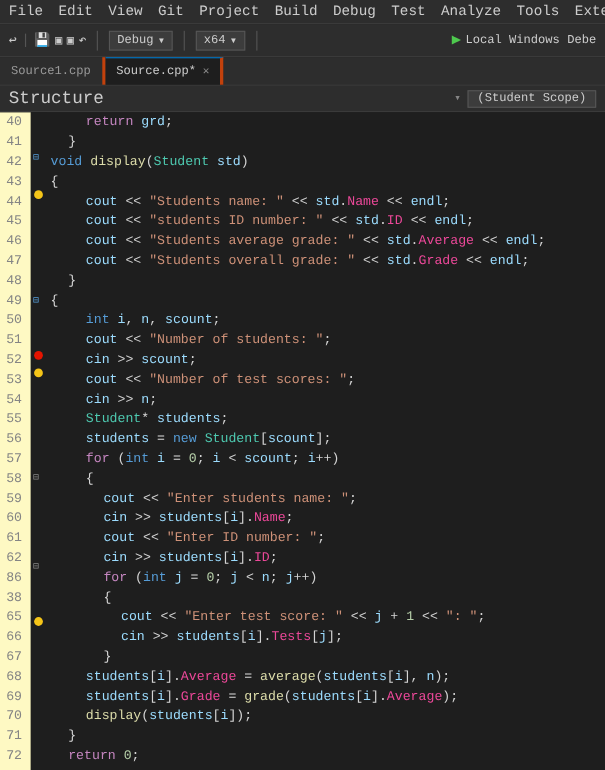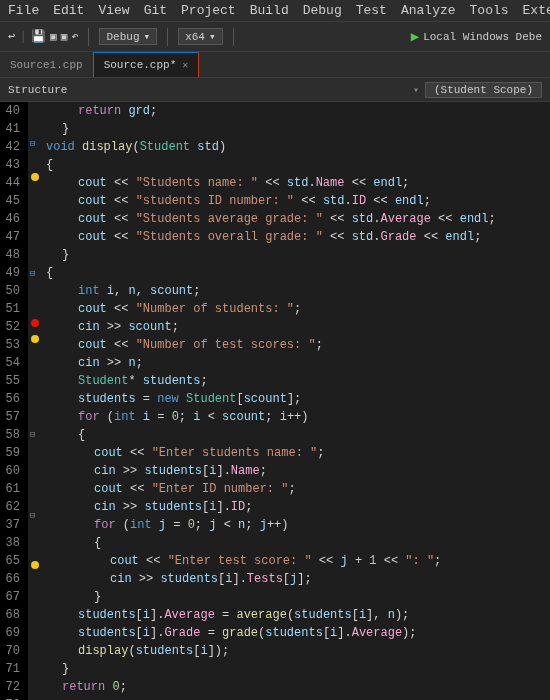--- a/index.html
+++ b/index.html
@@ -89,21 +89,21 @@
       border-bottom: 1px solid #3c3c3c;
     }
     .tab {
       height: 100%;
       display: flex;
       align-items: center;
       padding: 0 10px;
       font-size: 11px;
       color: #999;
       cursor: pointer;
-      border-right: 1px solid #c2410c;
+      border-right: 3px solid #c2410c;
       gap: 6px;
     }
     .tab.active {
       background: #1e1e1e;
       color: #cccccc;
       border-top: 1px solid #007acc;
     }
     .tab-close {
       font-size: 10px;
       color: #888;
@@ -114,40 +114,40 @@
       background: #2d2d2d;
       height: 24px;
       display: flex;
       align-items: center;
       justify-content: space-between;
       padding: 0 8px;
       border-bottom: 1px solid #3c3c3c;
     }
     .structure-label {
       color: #cccccc;
-      font-size: 11px;
+      font-size: 16px;
     }
     .global-scope {
       color: #cccccc;
       font-size: 11px;
       background: #3c3c3c;
       padding: 1px 8px;
       border: 1px solid #555;
     }
 
     
     .code-editor {
       background: #1e1e1e;
       overflow: hidden;
       height: calc(700px - 22px - 30px - 26px - 24px);
       display: flex;
     }
 
     .line-numbers {
-      background: #000000;
+      background: #fef9c3;
       color: #858585;
       padding: 0 8px 0 4px;
       text-align: right;
       user-select: none;
       min-width: 28px;
       font-size: 12px;
       line-height: 18px;
     }
 
     .gutter {
@@ -195,21 +195,21 @@
     }
 
     
     .kw { color: #569cd6; }         
     .kw2 { color: #c586c0; }        
     .type { color: #4ec9b0; }       
     .fn { color: #dcdcaa; }         
     .str { color: #ce9178; }        
     .num { color: #b5cea8; }         
     .var { color: #9cdcfe; }        
-    .prop { color: #f9a8d4; }       
+    .prop { color: #ec4899; }       
     .plain { color: #d4d4d4; }
 
     .indent1 { padding-left: 16px; }
     .indent2 { padding-left: 32px; }
     .indent3 { padding-left: 48px; }
     .indent4 { padding-left: 64px; }
 
     .gutter-col {
       display: flex;
       flex-direction: column;
@@ -302,21 +302,21 @@
     <span class="ln">53</span>
     <span class="ln">54</span>
     <span class="ln">55</span>
     <span class="ln">56</span>
     <span class="ln">57</span>
     <span class="ln">58</span>
     <span class="ln">59</span>
     <span class="ln">60</span>
     <span class="ln">61</span>
     <span class="ln">62</span>
-    <span class="ln">37</span>
+    <span class="ln">86</span>
     <span class="ln">38</span>
     <span class="ln">65</span>
     <span class="ln">66</span>
     <span class="ln">67</span>
     <span class="ln">68</span>
     <span class="ln">69</span>
     <span class="ln">70</span>
     <span class="ln">71</span>
     <span class="ln">72</span>
     <span class="ln">73</span>

